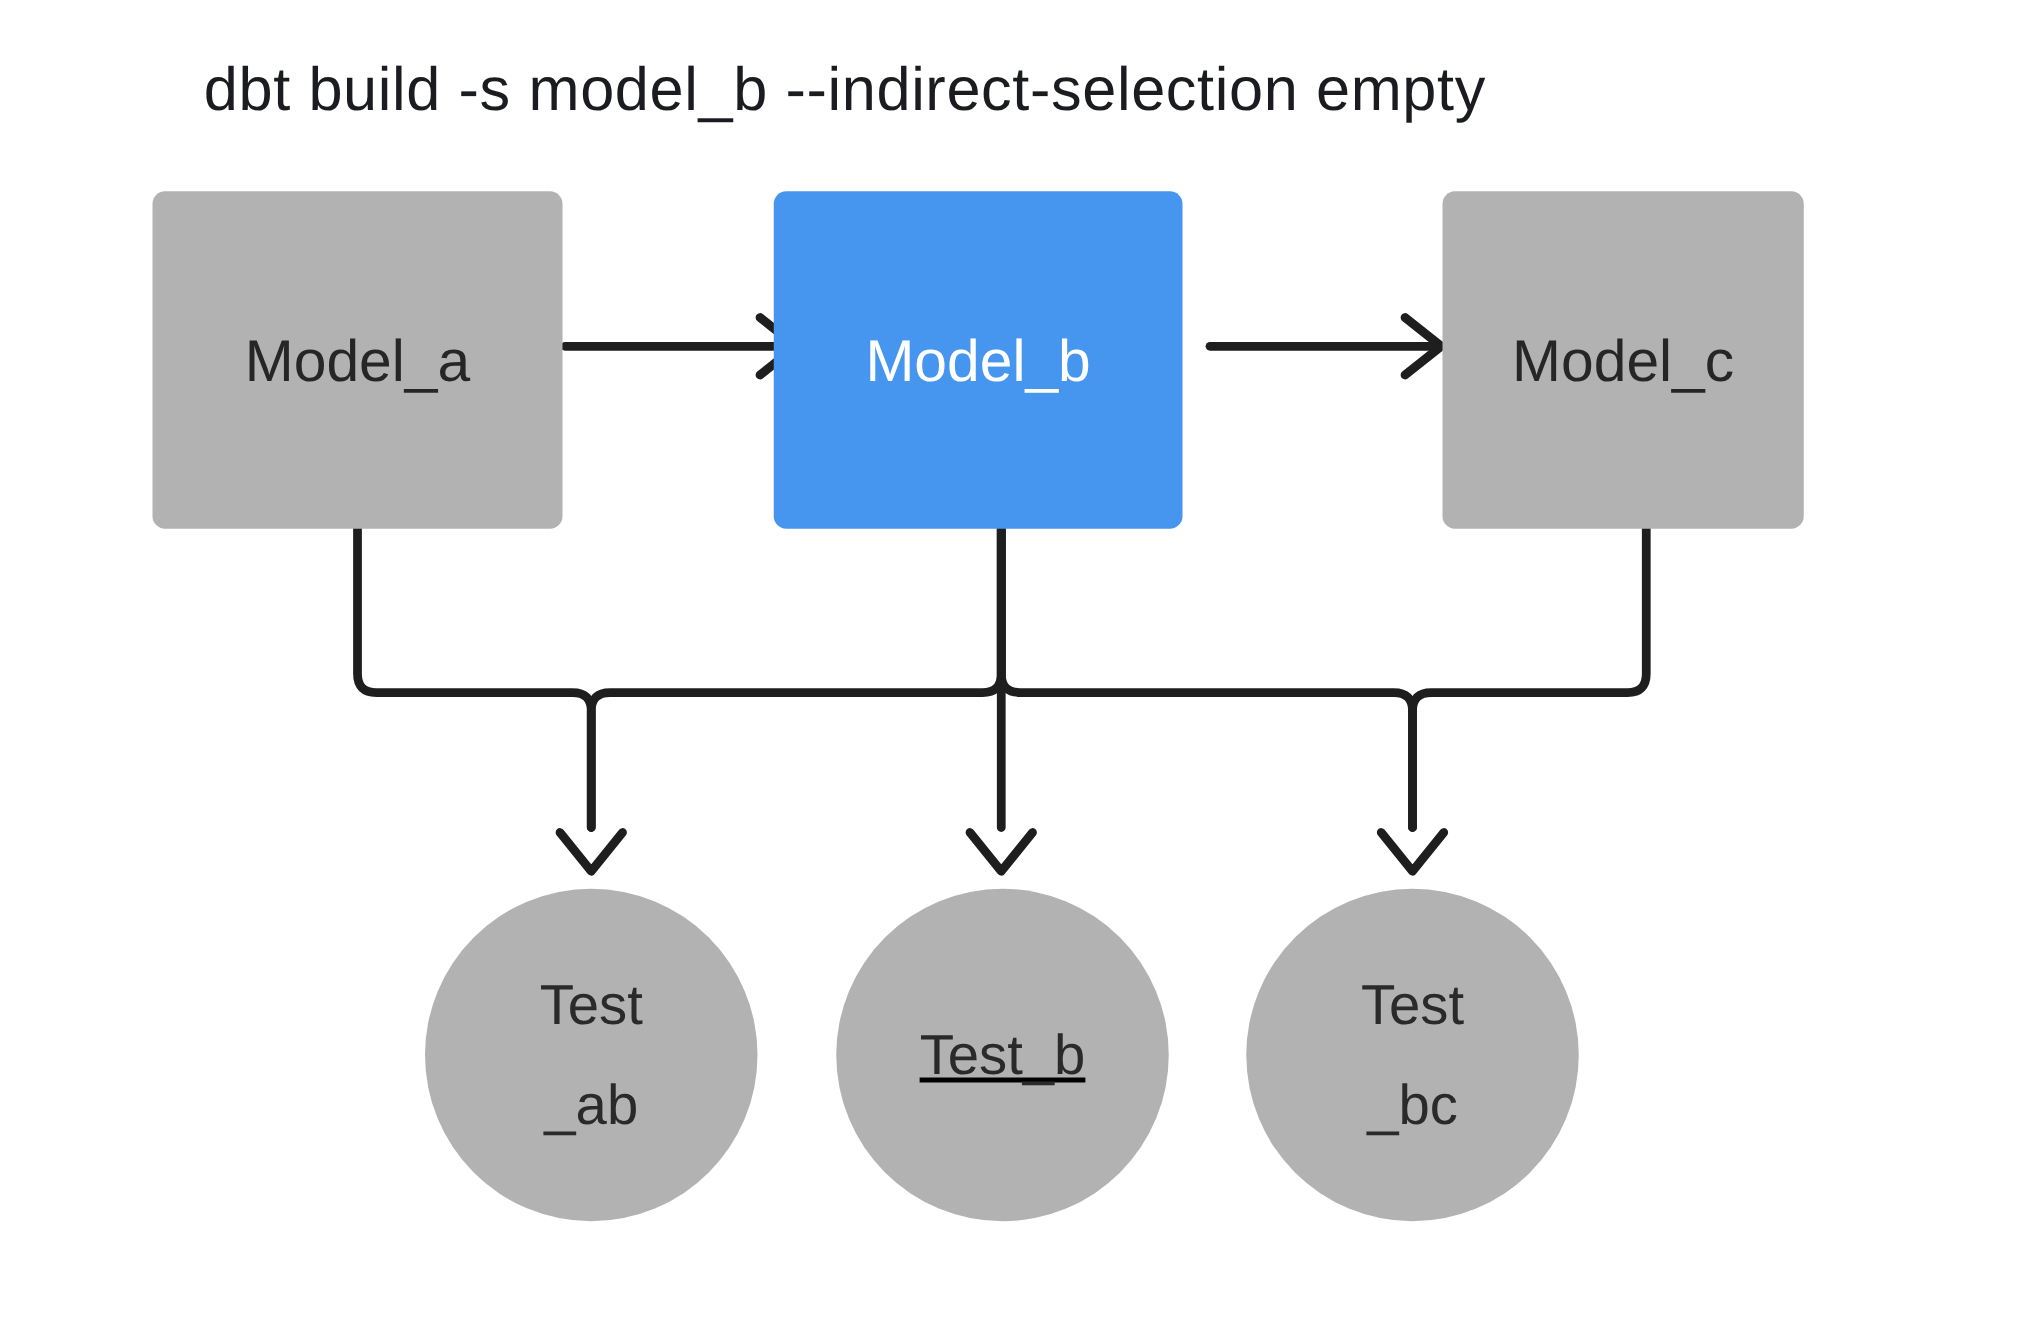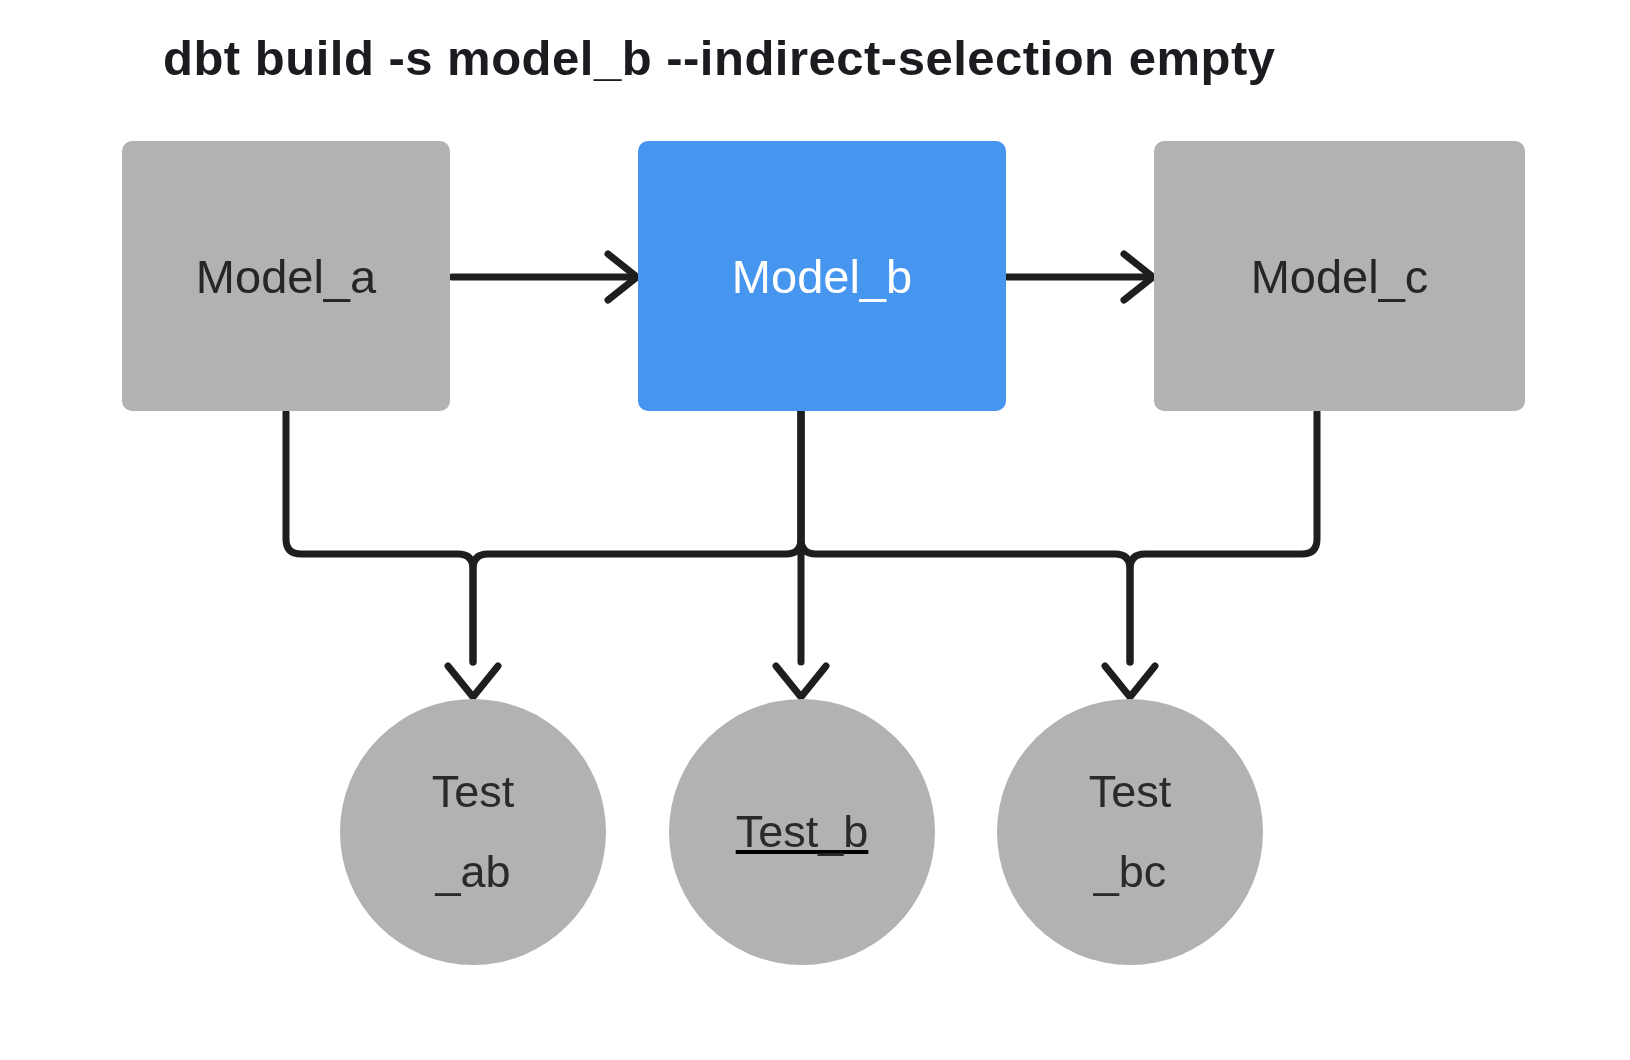--- a/index.html
+++ b/index.html
@@ -11,23 +11,23 @@
   .canvas {
     position: relative;
     width: 1630px;
     height: 1060px;
     background: #ffffff;
     overflow: hidden;
   }
   .diagram-title {
     position: absolute;
     left: 163px;
-    top: 30px;
+    top: 44px;
     font-size: 49px;
-    font-weight: 700;
+    font-weight: 400;
     color: #1a1c20;
     letter-spacing: 0.5px;
     white-space: nowrap;
   }
   .edges-layer {
     position: absolute;
     left: 0;
     top: 0;
     width: 1630px;
     height: 1060px;
@@ -39,20 +39,21 @@
     stroke-linecap: round;
     stroke-linejoin: round;
   }
   .node {
     position: absolute;
     display: flex;
     flex-direction: column;
     align-items: center;
     justify-content: center;
     text-align: right;
+    margin-top: 12px;
   }
   .node-box {
     top: 141px;
     height: 270px;
     border-radius: 10px;
     background: #b2b2b2;
   }
   .node-box .node-label {
     font-size: 47px;
     color: #262626;
@@ -127,25 +128,25 @@
     </g>
     <g>
       <path d="M1105,666 L1130,697 L1155,666"></path>
     </g>
   </svg>
 
   <div class="node node-box" style="left:122px; width:328px;">
     <span class="node-label">Model_a</span>
   </div>
 
-  <div class="node node-box selected" style="left:638px; width:368px;">
+  <div class="node node-box selected" style="left:619px; width:327px;">
     <span class="node-label">Model_b</span>
   </div>
 
-  <div class="node node-box" style="left:1154px; width:371px;">
+  <div class="node node-box" style="left:1154px; width:289px;">
     <span class="node-label">Model_c</span>
   </div>
 
   <div class="node node-circle" style="left:340px;">
     <span class="label-line">Test</span>
     <span class="label-line">_ab</span>
   </div>
 
   <div class="node node-circle" style="left:669px;text-decoration:underline;">
     <span class="label-line">Test_b</span>

